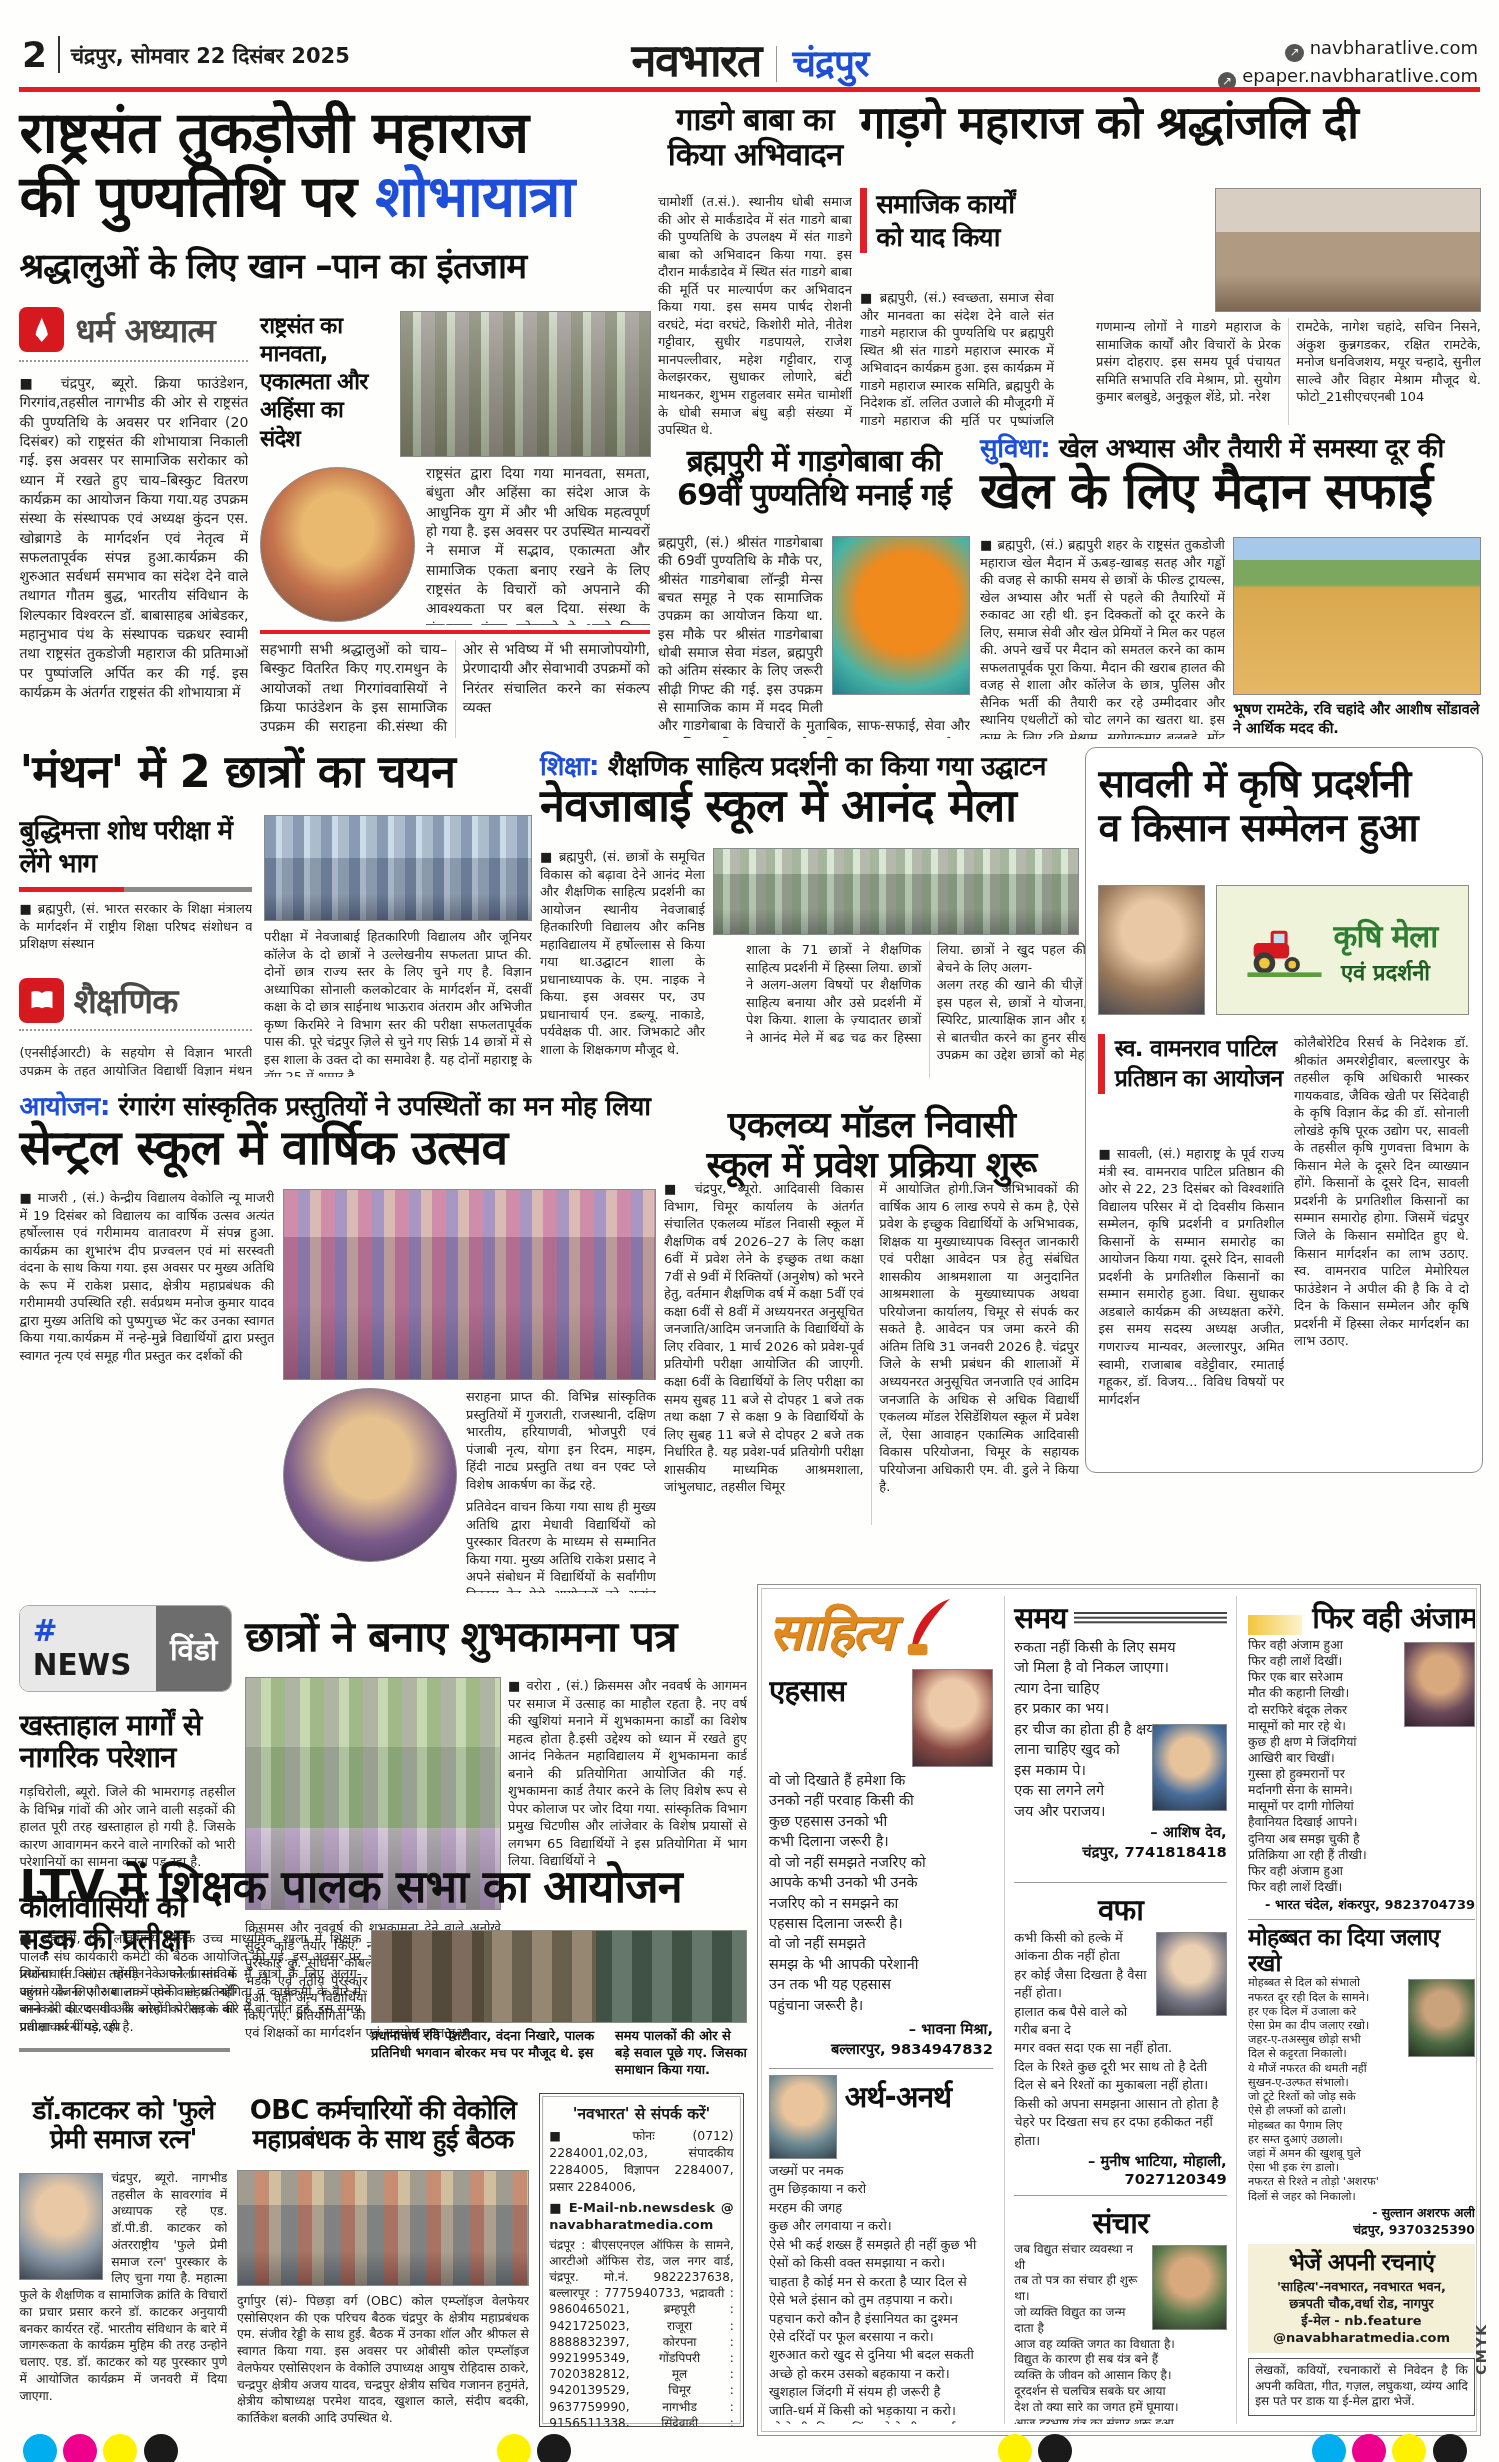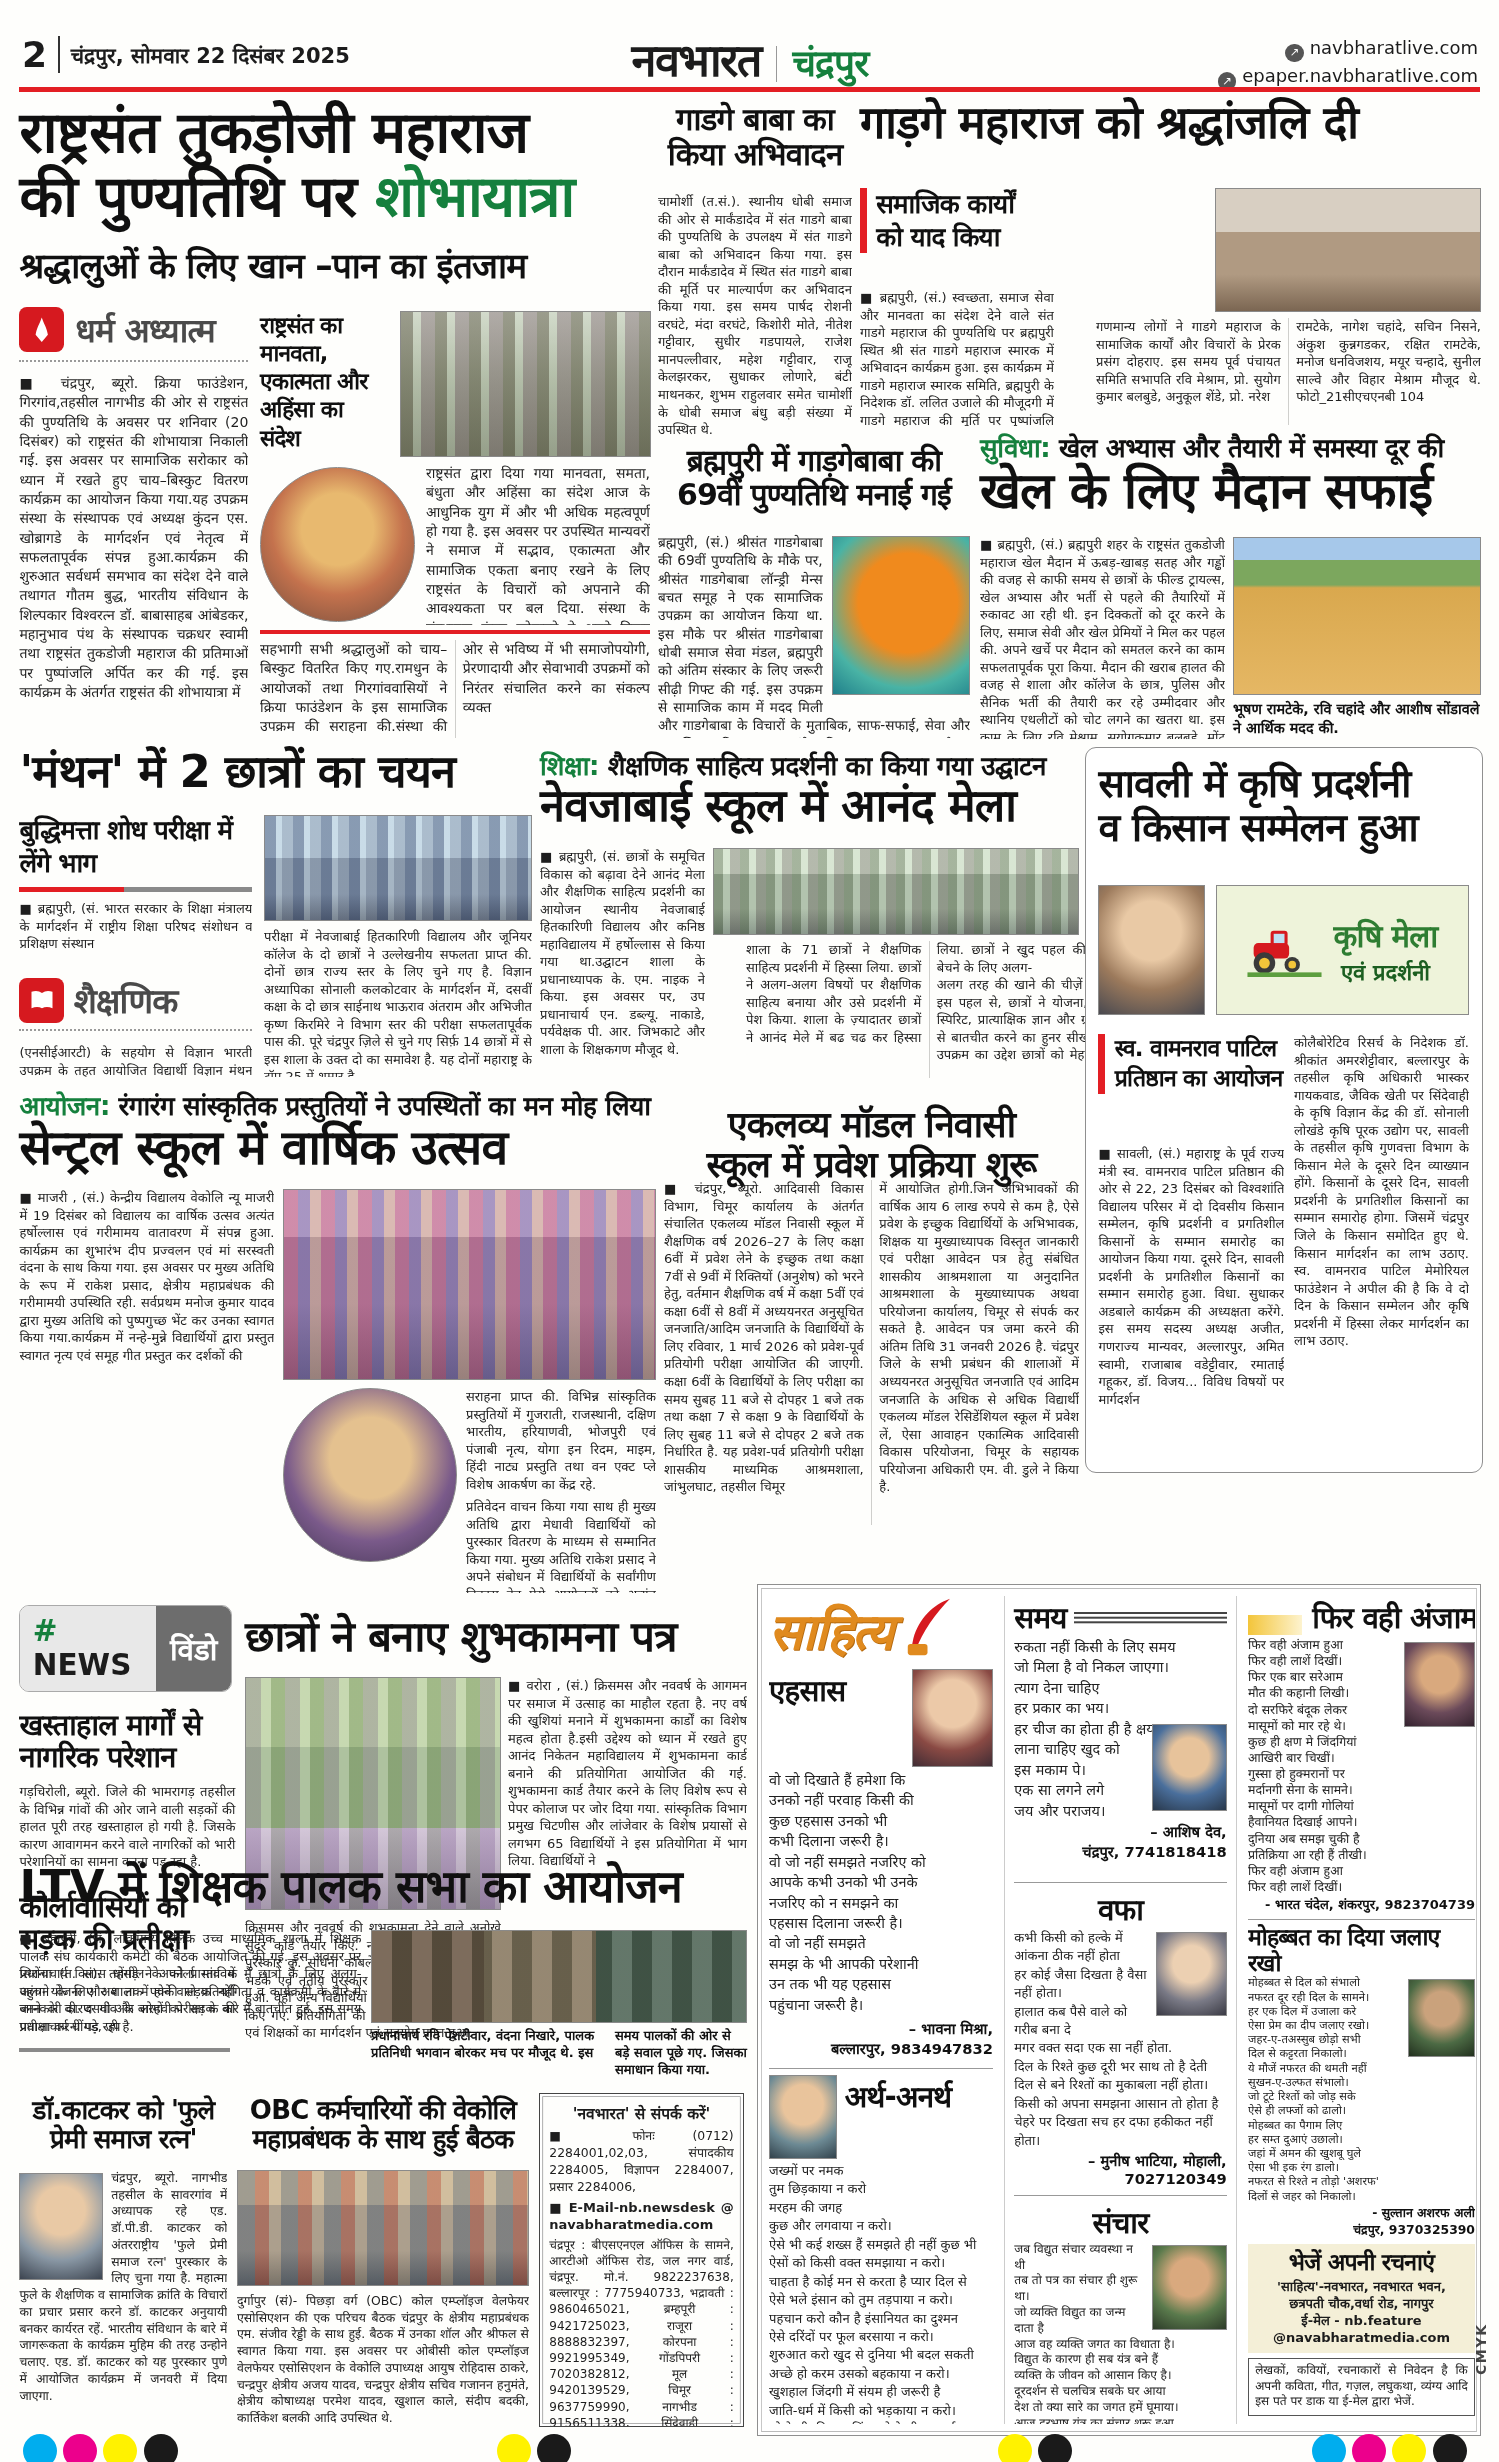--- a/index.html
+++ b/index.html
@@ -1,20 +1,20 @@
 <!DOCTYPE html>
 <html style="font-size:12.4px"><head>
 <meta charset="utf-8">
 <style>
   html,body{margin:0;padding:0;background:#e9e9e6;}
   .page{position:relative;width:1500px;height:2462px;background:#fefefc;margin:0 auto;
         font-family:"DejaVu Sans","Liberation Sans",sans-serif;color:#1c1c1c;overflow:hidden;}
   .abs{position:absolute;}
   .hl{font-weight:800;color:#101010;letter-spacing:-0.8px;line-height:1.12;}
-  .red{color:#15803d;}
+  .red{color:#1d4ed8;}
   .body-txt{font-size:13.6px;line-height:1.38;text-align:justify;color:#1e1e1e;}
   .body-sm{font-size:13px;line-height:1.35;text-align:justify;color:#1e1e1e;}
   .caption{font-weight:700;font-size:14.4px;line-height:1.3;color:#111;}
   .kicker{font-size:26px;font-weight:800;letter-spacing:-0.4px;color:#101010;white-space:nowrap;}
   .photo{border:0.8px solid #8a8a8a;box-sizing:border-box;}
   .rule-red{background:#e31e24;}
   .colbox{column-gap:15.5px;column-rule:0.8px solid #cfcfcc;}
   .poem{white-space:pre-line;font-size:14.4px;line-height:1.42;color:#1e1e1e;}
   .poem-title{font-size:29.5px;font-weight:800;color:#101010;letter-spacing:-0.8px;}
   .author{font-weight:700;font-size:14.7px;text-align:right;color:#111;}

